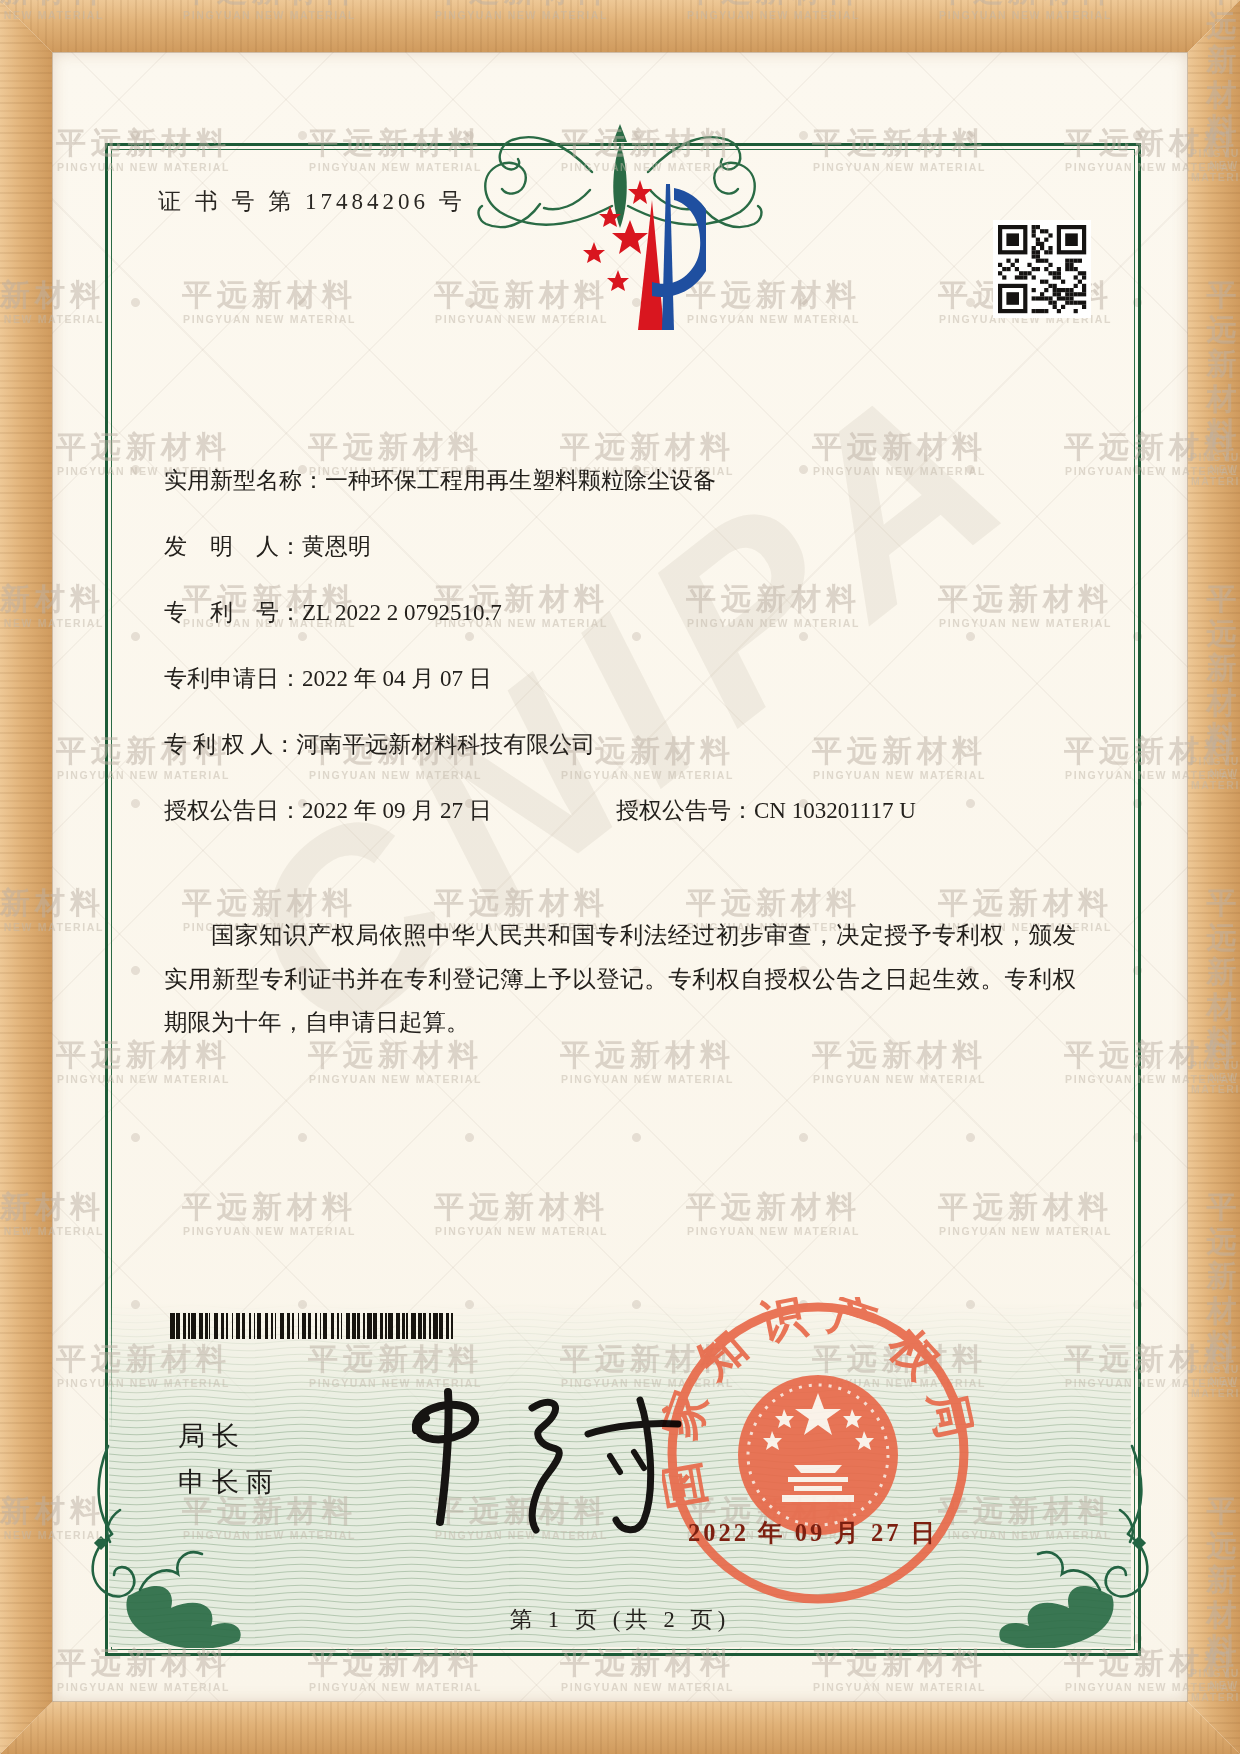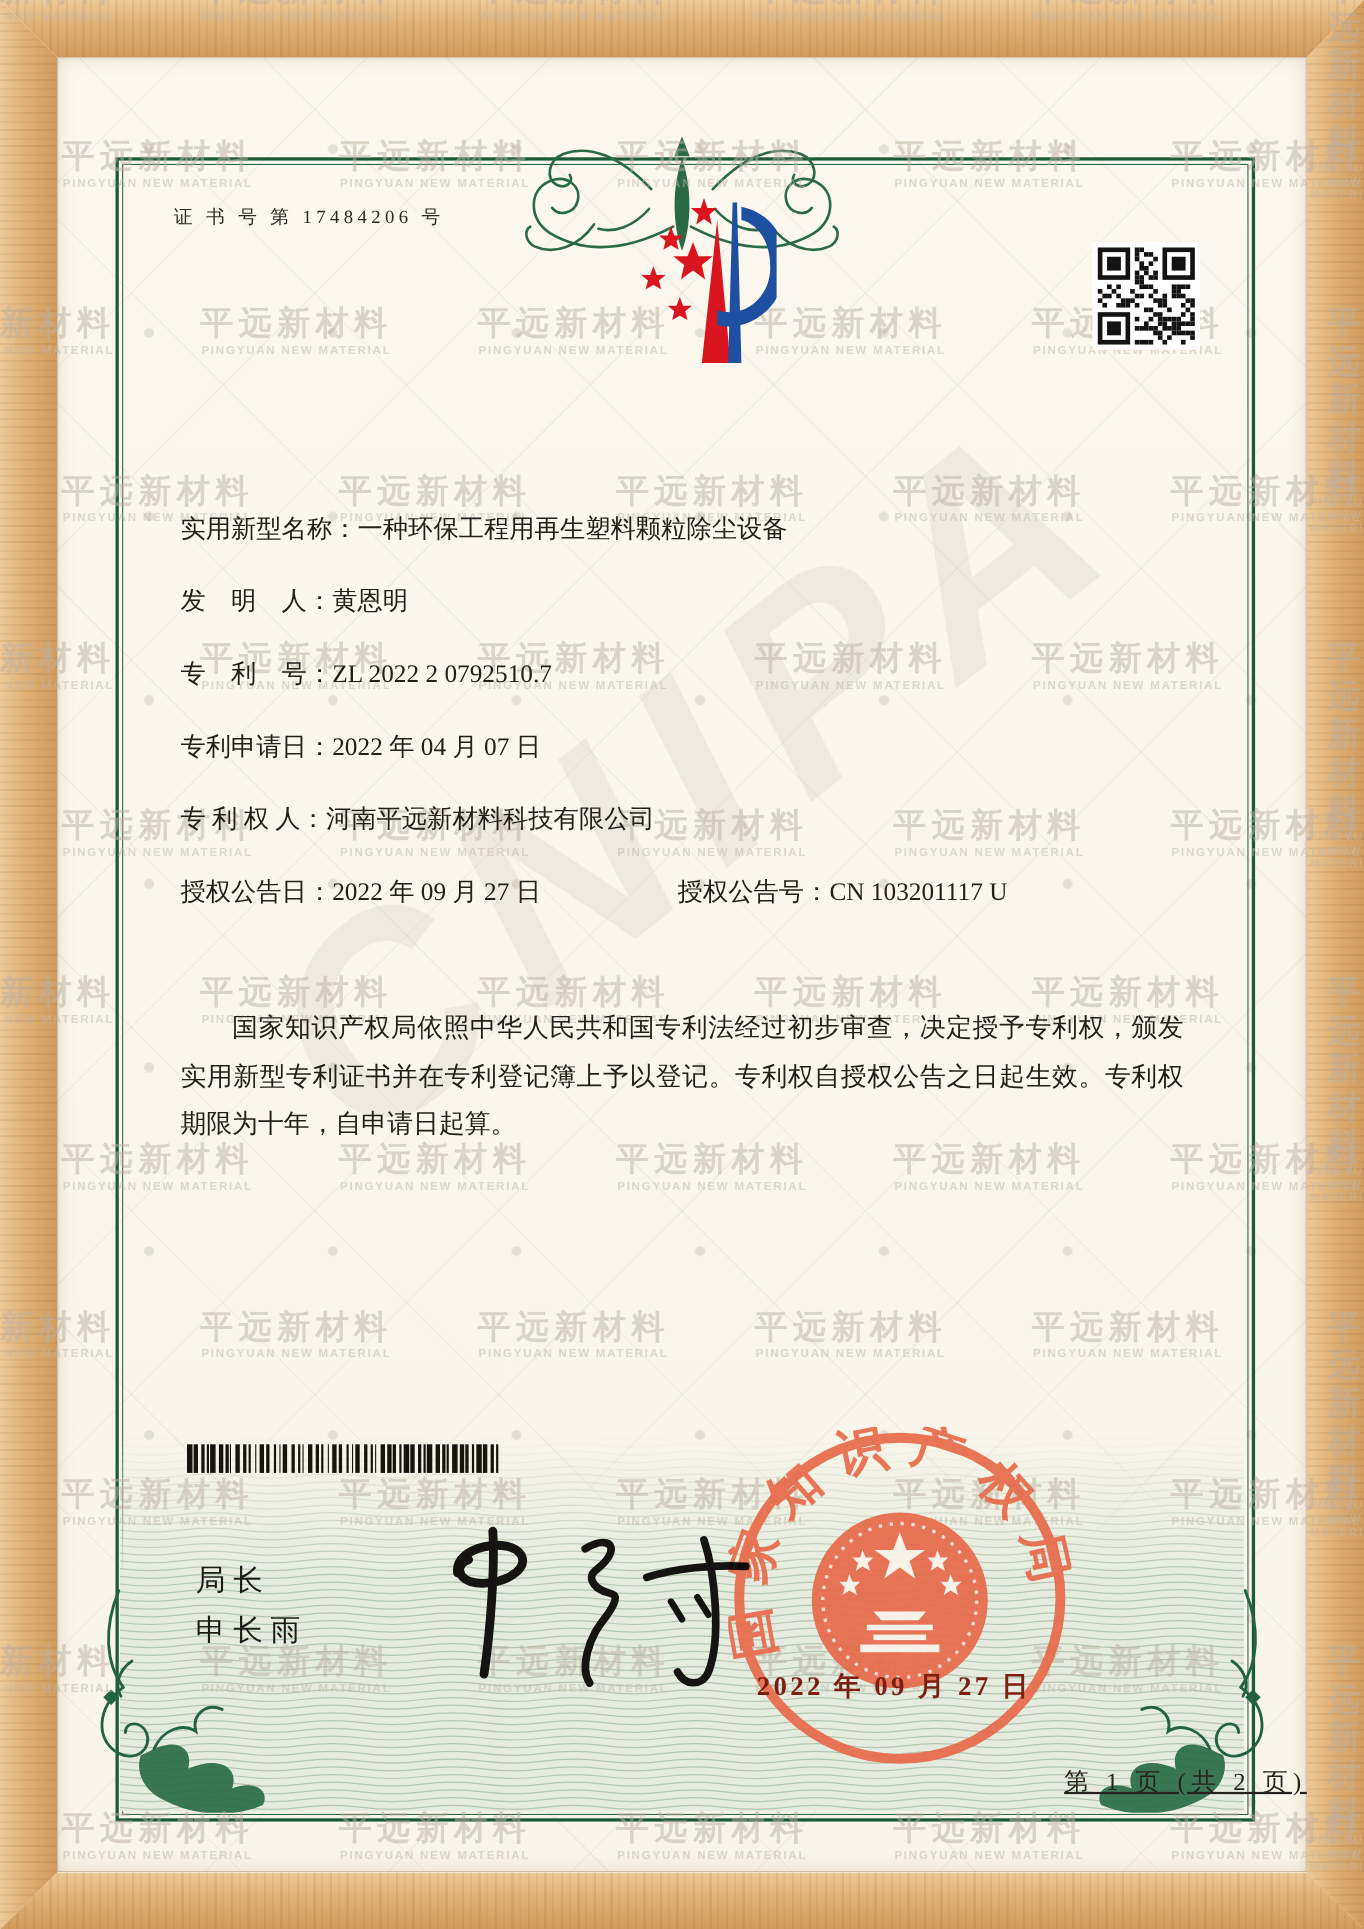--- a/index.html
+++ b/index.html
@@ -48,21 +48,21 @@
   .wm-zh{display:block;font-family:"Liberation Sans","DejaVu Sans",sans-serif;font-weight:700;font-size:30px;letter-spacing:5px;color:rgba(188,176,163,.50);}
   .wm-en{display:block;font-family:"Liberation Sans","DejaVu Sans",sans-serif;font-weight:700;font-size:10.5px;letter-spacing:1.6px;color:rgba(193,183,170,.50);}
   .wm-diagonal{
     position:absolute;left:180px;top:560px;z-index:0;
     font-family:"Liberation Sans","DejaVu Sans",sans-serif;font-weight:700;font-style:italic;
     font-size:250px;letter-spacing:28px;color:rgba(182,170,152,.17);
     transform:rotate(-38deg);transform-origin:center;white-space:nowrap;
   }
   
   .content{position:absolute;left:52px;top:52px;width:1136px;height:1650px;z-index:4;}
-  .cert-no{position:absolute;left:106px;top:134px;font-size:17px;letter-spacing:4px;color:#2a2723;}
+  .cert-no{position:absolute;left:106px;top:134px;font-size:23px;letter-spacing:4px;color:#2a2723;}
   .logo{position:absolute;left:440px;top:126px;}
   .qr{position:absolute;left:941px;top:168px;width:98px;height:98px;background:#fff;}
   .title{position:absolute;left:0;top:282px;width:100%;text-align:center;
     font-size:52px;font-weight:700;letter-spacing:12px;color:#151310;}
   .fields{position:absolute;left:112px;top:412px;width:935px;font-size:23px;}
   .field-row{margin-bottom:33px;line-height:33px;white-space:nowrap;}
   .field-row.addr{white-space:normal;margin-bottom:1px;}
   .f-label{color:#23201c;}
   .f-value{color:#23201c;}
   .addr .f-value{display:inline-block;width:805px;vertical-align:top;}
@@ -72,21 +72,21 @@
   .paras p{margin:0;text-indent:2em;}
   .barcode{position:absolute;left:118px;top:1261px;height:26px;display:flex;align-items:stretch;}
   .barcode span{display:block;height:26px;background:#17140f;}
   .signer{position:absolute;left:126px;font-family:"Liberation Sans","DejaVu Sans",sans-serif;font-size:27px;letter-spacing:7px;color:#1d1b18;}
   .signer.t1{top:1366px;}
   .signer.t2{top:1412px;}
   .signature{position:absolute;left:330px;top:1330px;}
   .seal{position:absolute;left:610px;top:1245px;width:312px;height:312px;opacity:.92;mix-blend-mode:multiply;}
   .seal-date{position:absolute;left:596px;top:1464px;width:330px;text-align:center;
     font-size:24.5px;letter-spacing:3px;color:#7c1f10;font-weight:600;}
-  .page-footer{position:absolute;left:0;top:1552px;width:100%;text-align:right;font-size:22.5px;letter-spacing:5px;color:#26231f;text-decoration:underline;}
+  .page-footer{position:absolute;left:0;top:1552px;width:100%;text-align:center;font-size:22.5px;letter-spacing:5px;color:#26231f;}
   .cont-note{position:absolute;left:0;top:1624px;width:100%;text-align:center;font-size:22.5px;letter-spacing:6px;color:#26231f;}
 </style>
 </head>
 <body>
 
 <div class="wood wood-h" id="wood-top"></div>
 <div class="wood wood-h" id="wood-bottom"></div>
 <div class="wood wood-v" id="wood-left"></div>
 <div class="wood wood-v" id="wood-right"></div>
 

